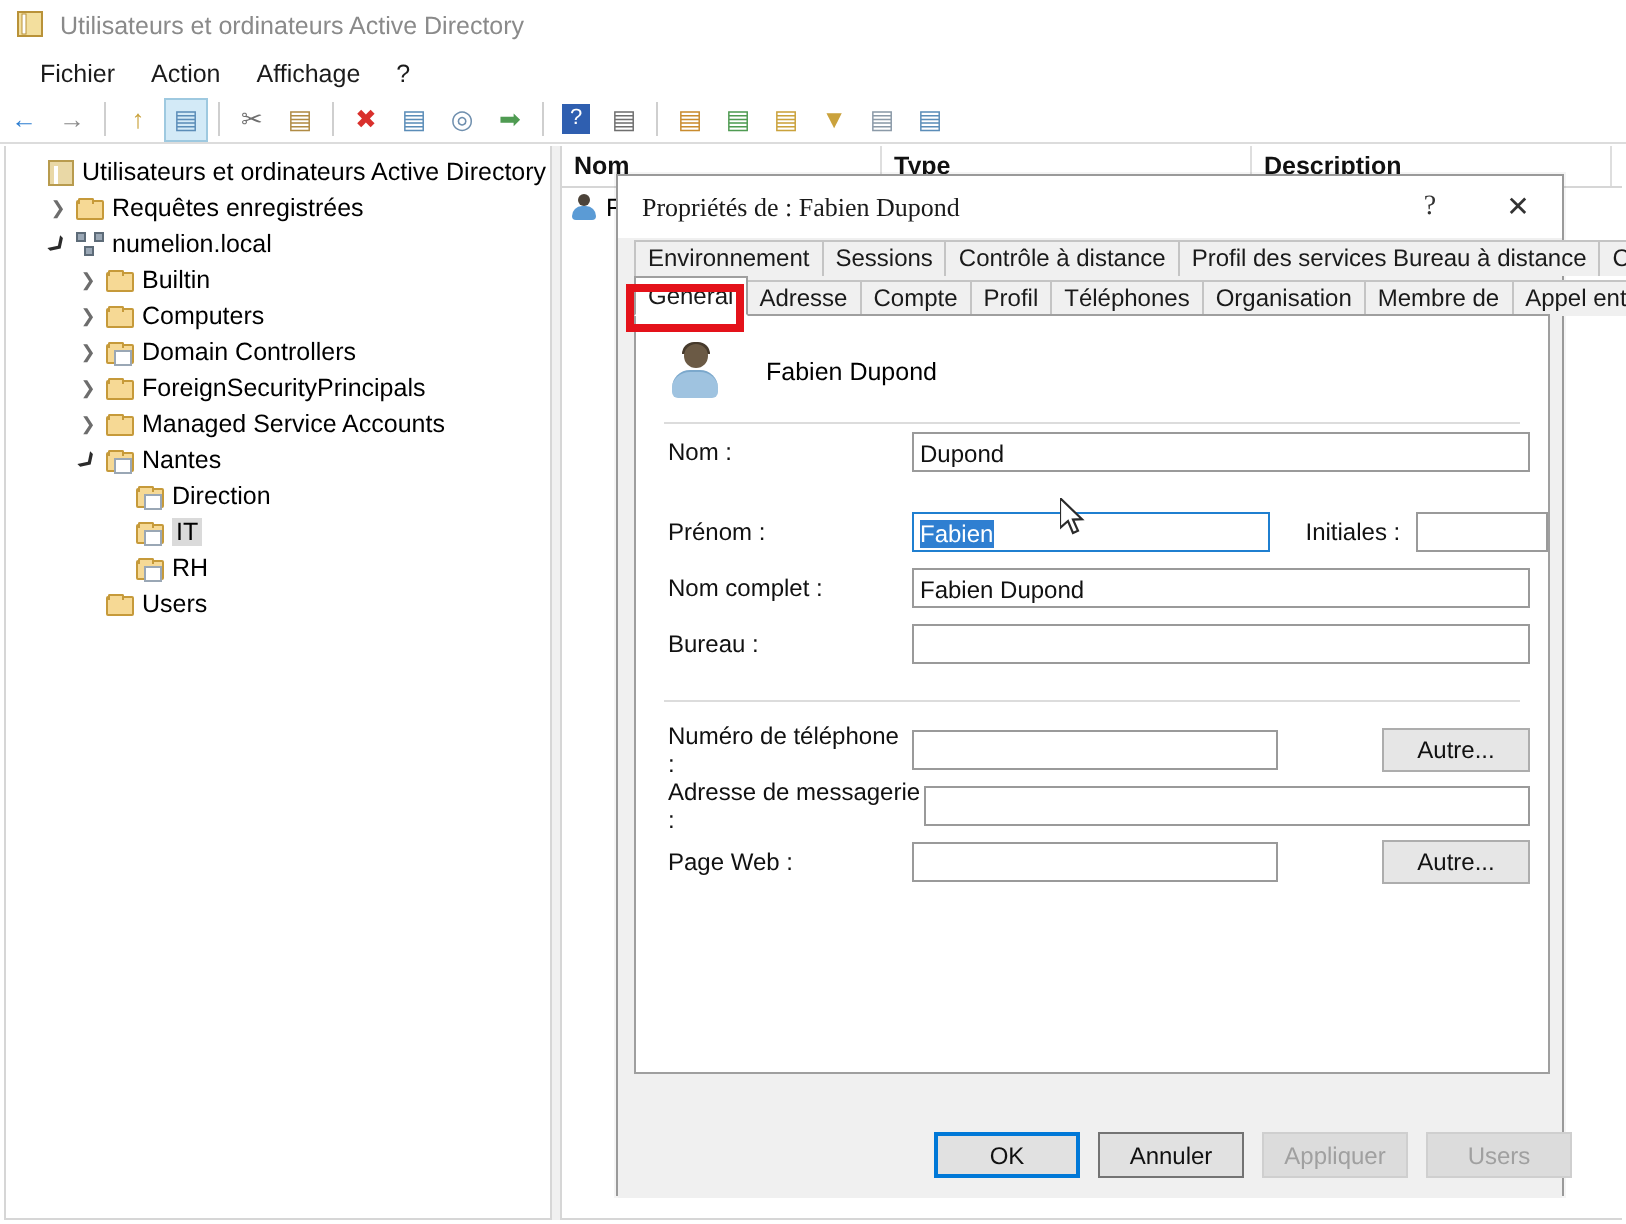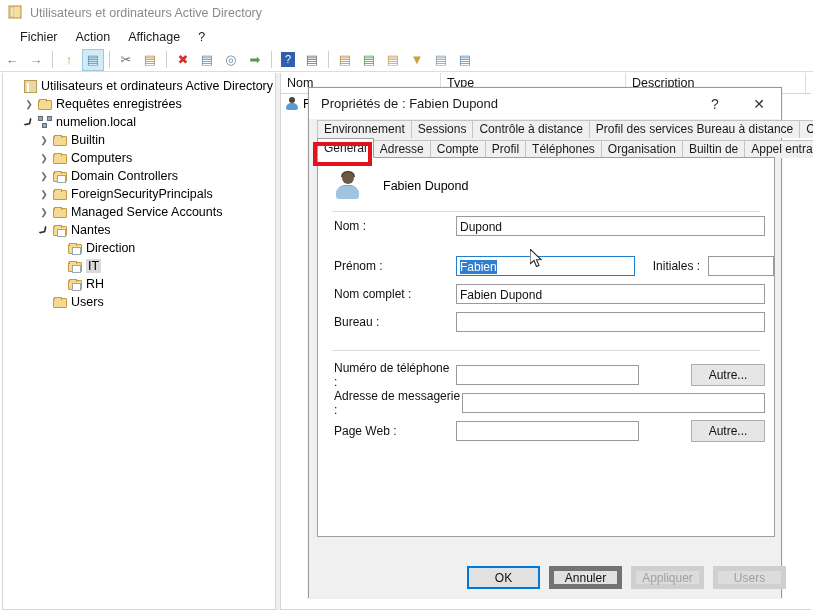--- a/index.html
+++ b/index.html
@@ -90,39 +90,40 @@
   }
   .bookicon { width: 13px; height: 13px; background: #e9d8a6; border: 1px solid #b89b4e; position: relative; }
   .bookicon:after { content: ''; position: absolute; left: 2px; top: 2px; width: 2px; height: 9px; background: #fff; }
   .domicon { width: 15px; height: 13px; position: relative; }
   .domicon b { position: absolute; width: 5px; height: 5px; background: #9aa7b5; border: 1px solid #5d6b78; }
   .domicon b:nth-child(1) { left: 0; top: 0; }
   .domicon b:nth-child(2) { left: 9px; top: 0; }
   .domicon b:nth-child(3) { left: 4px; top: 7px; }
 
   
-  .lv-header { display: flex; height: 21px; background: #fff; border-bottom: 1px solid #d6d6d6; }
+  .lv-header { display: flex; height: 21px; background: #fff; border-bottom: 1px solid #d6d6d6; font-weight: bold; }
   .lv-col {
     border-right: 1px solid #dedede; padding: 3px 6px; font-size: 12.5px;
     white-space: nowrap; overflow: hidden; color: #111;
   }
   .lv-row { display: flex; align-items: center; height: 19px; padding-left: 4px; font-size: 12.5px; }
   .usericon { width: 14px; height: 13px; position: relative; flex: none; }
   .usericon .head { position: absolute; left: 4px; top: 0; width: 6px; height: 6px; border-radius: 50%; background: #4c4339; }
   .usericon .body { position: absolute; left: 1px; top: 6px; width: 12px; height: 7px; border-radius: 5px 5px 2px 2px; background: #5b9bd5; }
 
   
   .dialog {
     position: absolute; left: 308px; top: 87px; width: 474px; height: 511px;
     background: #f0f0f0; border: 1px solid #9a9a9a;
     box-shadow: 0 0 0 1px rgba(0,0,0,0.04);
   }
   .dlg-title {
     height: 31px; background: #ffffff; display: flex; align-items: center;
     padding: 0 0 0 12px;
+    font-family: Liberation Serif, serif;
   }
   .dlg-title .t { font-size: 13px; color: #1a1a1a; flex: 1; }
   .dlg-btn {
     width: 44px; height: 30px; display: flex; align-items: center; justify-content: center;
     font-size: 14px; color: #333;
   }
 
   .dlg-body { position: relative; height: 480px; background: #f0f0f0; }
 
   .tabstrip { position: absolute; left: 8px; top: 0px; width: 458px; }
@@ -161,21 +162,21 @@
   .fin.focused { border-color: #1f7fd0; }
   .fin .sel { background: #2f7fd1; color: #fff; }
   .btn-sm {
     width: 74px; height: 22px; background: #e6e6e6; border: 1px solid #adadad;
     font-size: 12px; color: #111; display: flex; align-items: center; justify-content: center;
   }
 
   .dlg-footer { position: absolute; left: 12px; bottom: 10px; width: 474px; display: flex; justify-content: flex-end; padding-right: 9px; }
   .btn {
     width: 73px; height: 23px; margin-left: 9px; background: #e1e1e1;
-    border: 5px solid #737373; font-size: 12px; color: #111;
+    border: 1px solid #737373; font-size: 12px; color: #111;
     display: flex; align-items: center; justify-content: center;
   }
   .btn.default { background: #e1e1e1; border: 2px solid #0078d7; }
   .btn.disabled { color: #a0a0a0; background: #dcdcdc; border-color: #cfcfcf; }
 
   
   .annot {
     position: absolute; border: 4px solid #e4121a; pointer-events: none; z-index: 40;
   }
 
@@ -421,21 +422,21 @@
             <div class="tab">Profil des services Bureau à distance</div>
             <div class="tab">COM+</div>
           </div>
         <div class="tabrow" id="tabrow2" style="margin-top:1px">
             <div class="tab active">Général</div>
             <div class="tab">Adresse</div>
             <div class="tab">Compte</div>
             <div class="tab">Profil</div>
             <div class="tab">Téléphones</div>
             <div class="tab">Organisation</div>
-            <div class="tab">Builtin de</div>
+            <div class="tab">Membre de</div>
             <div class="tab">Appel entrant</div>
           </div>
       </div>
 
       <div class="tabpanel">
 
         <div class="hdr-user">
           <span class="avatar">
             <span class="hair"></span>
               <span class="head"></span>

